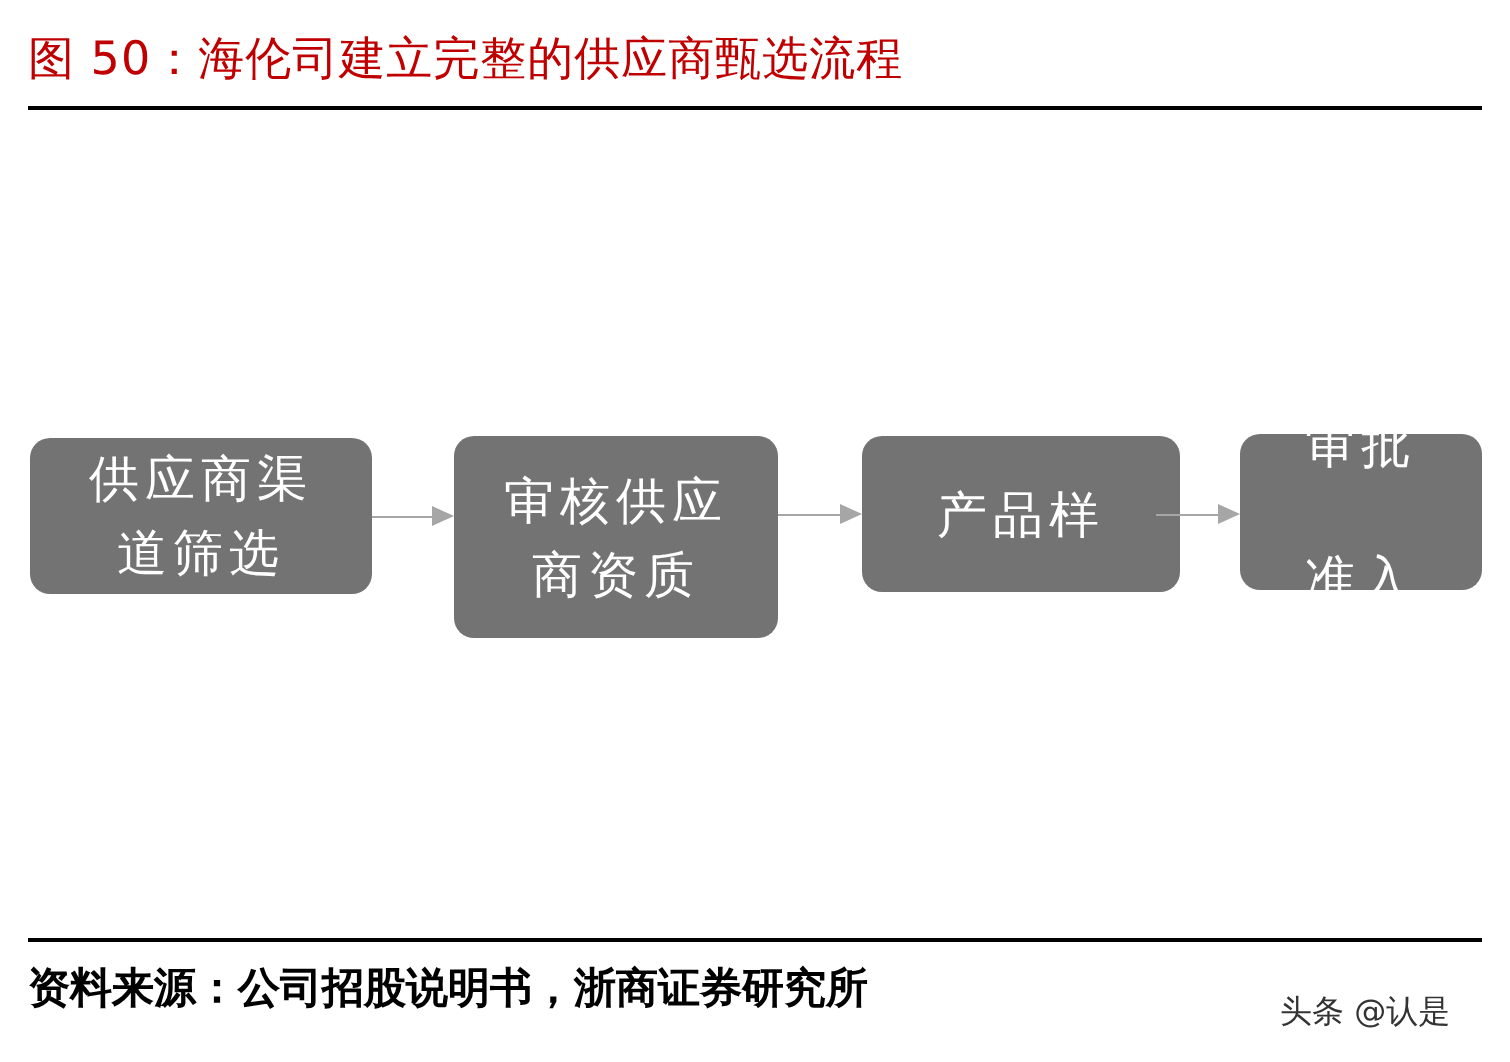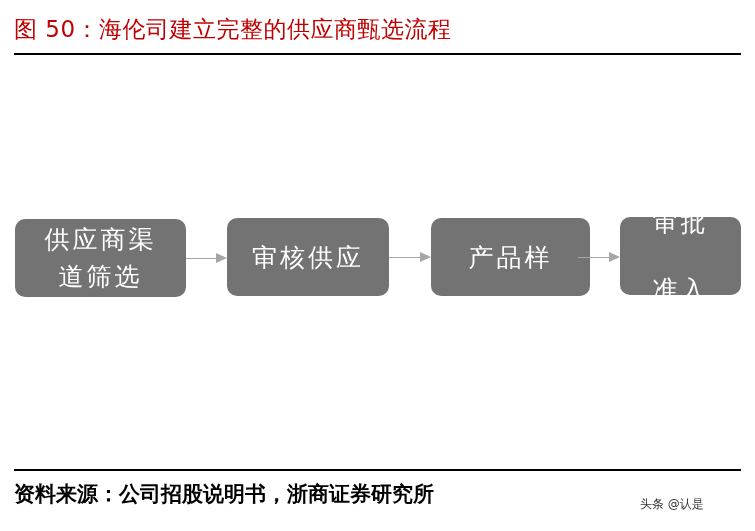--- a/index.html
+++ b/index.html
@@ -22,38 +22,39 @@
     .arrow::after {
       content: ""; position: absolute; right: -2px; top: -5px;
       border-left: 11px solid #a6a6a6; border-top: 5.5px solid transparent; border-bottom: 5.5px solid transparent;
     }
     .source {
       position: absolute; left: 14px; top: 480px;
       font-family: "DejaVu Serif", serif; font-size: 21px; color: #000; white-space: nowrap; font-weight: bold;
     }
     .watermark {
       position: absolute; left: 640px; top: 496px;
-      font-family: "DejaVu Sans", sans-serif; font-size: 12px; color: #333; white-space: nowrap;
+      font-family: "DejaVu Sans", sans-serif; font-size: 16px; color: #333; white-space: nowrap;
     }
   </style>
 </head>
 <body>
 
 <div class="title">图 50：海伦司建立完整的供应商甄选流程</div>
 <div class="rule top"></div>
 
 <div>
   <div class="box" style="left:15px; top:219px; width:171px; height:78px;">
     <span>供应商渠</span>
     <span>道筛选</span>
   </div>
   <div class="arrow" style="left:186px; top:258px; width:39px;"></div>
 
-  <div class="box" style="left:227px; top:218px; width:162px; height:78px;">
+  <div class="box" style="left:227px; top:218px; width:162px; height:101px;">
     <span>审核供应</span>
+    <span>商资质</span>
   </div>
   <div class="arrow" style="left:389px; top:257px; width:40px;"></div>
 
   <div class="box" style="left:431px; top:218px; width:159px; height:78px;">
     <span>产品样</span>
   </div>
   <div class="arrow" style="left:578px; top:257px; width:40px;"></div>
 
   <div class="box" style="left:620px; top:217px; width:121px; height:78px;gap:30px;">
     <span>审批</span>

